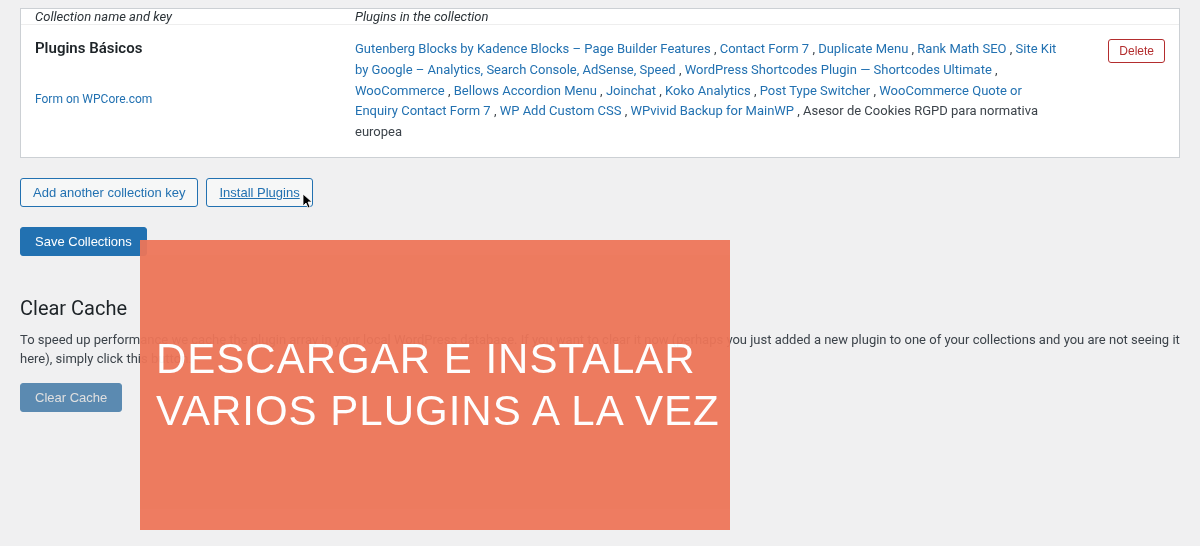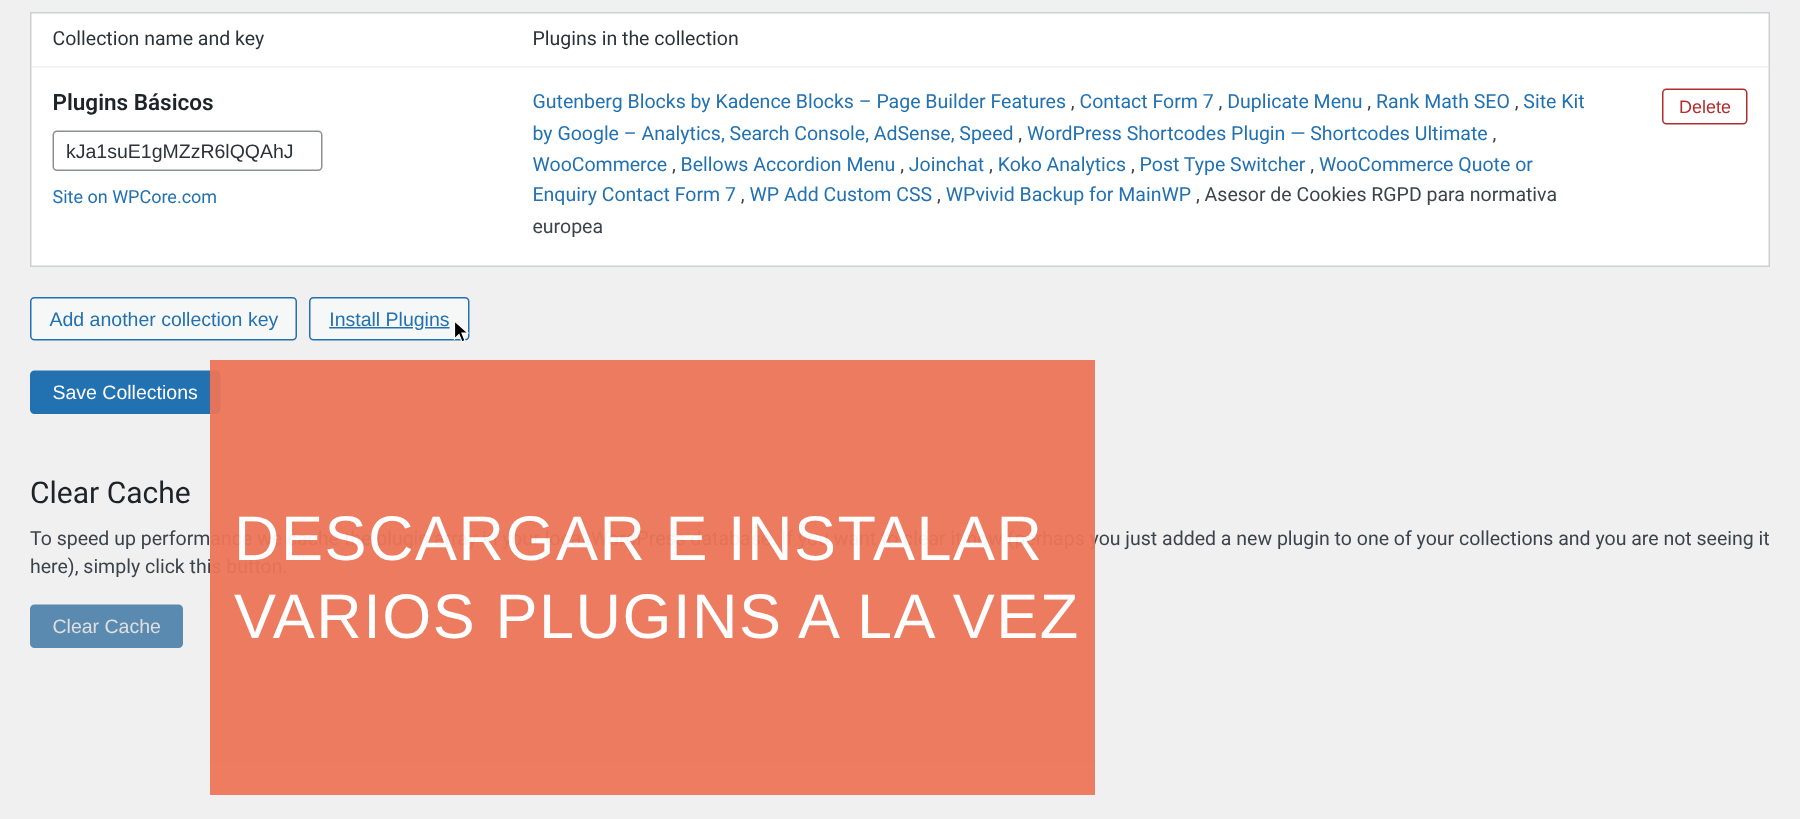--- a/index.html
+++ b/index.html
@@ -13,23 +13,24 @@
       overflow: hidden;
       position: relative;
     }
     .panel {
       background: #fff;
       border: 1px solid #ccd0d4;
       margin: 8px 20px 20px 20px;
     }
     .panel-header {
       display: flex;
-      padding: 10px 14px;
+      padding: 0 14px;
       border-bottom: 1px solid #eee;
       color: #2c3338;
+      font-style: italic;
     }
     .panel-header .col-left { width: 320px; font-size: 13px; }
     .panel-header .col-right { flex: 1; font-size: 13px; }
     .panel-body {
       padding: 14px;
       display: flex;
       align-items: flex-start;
       position: relative;
     }
     .col-left-body { width: 320px; }
@@ -174,23 +175,22 @@
 
 
 <div class="panel">
   <div class="panel-header">
     <div class="col-left">Collection name and key</div>
     <div class="col-right">Plugins in the collection</div>
   </div>
   <div class="panel-body">
     <div class="col-left-body">
       <div class="collection-title">Plugins Básicos</div>
-      <input class="key-input" type="text" value="kJa1suE1gMZzR6lQQAhJ" style="">
       <br>
-      <a class="view-link">Site on WPCore.com</a>
+      <a class="view-link">Form on WPCore.com</a>
     </div>
     <div class="plugins-list" id="plugins-list"><a>Gutenberg Blocks by Kadence Blocks – Page Builder Features</a> , <a>Contact Form 7</a> , <a>Duplicate Menu</a> , <a>Rank Math SEO</a> , <a>Site Kit by Google – Analytics, Search Console, AdSense, Speed</a> , <a>WordPress Shortcodes Plugin — Shortcodes Ultimate</a> , <a>WooCommerce</a> , <a>Bellows Accordion Menu</a> , <a>Joinchat</a> , <a>Koko Analytics</a> , <a>Post Type Switcher</a> , <a>WooCommerce Quote or Enquiry Contact Form 7</a> , <a>WP Add Custom CSS</a> , <a>WPvivid Backup for MainWP</a> , <span class="norm">Asesor de Cookies RGPD para normativa europea</span></div>
     <button class="delete-btn">Delete</button>
   </div>
 </div>
 
 <div class="buttons-row">
   <button class="btn-secondary">Add another collection key</button>
   <button class="btn-secondary btn-install">
     <span>Install Plugins</span>

